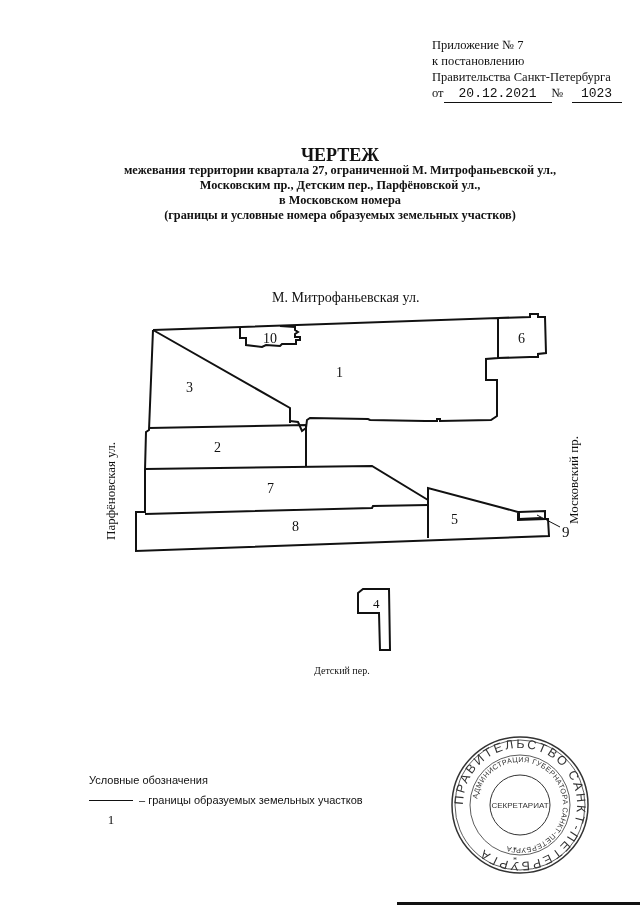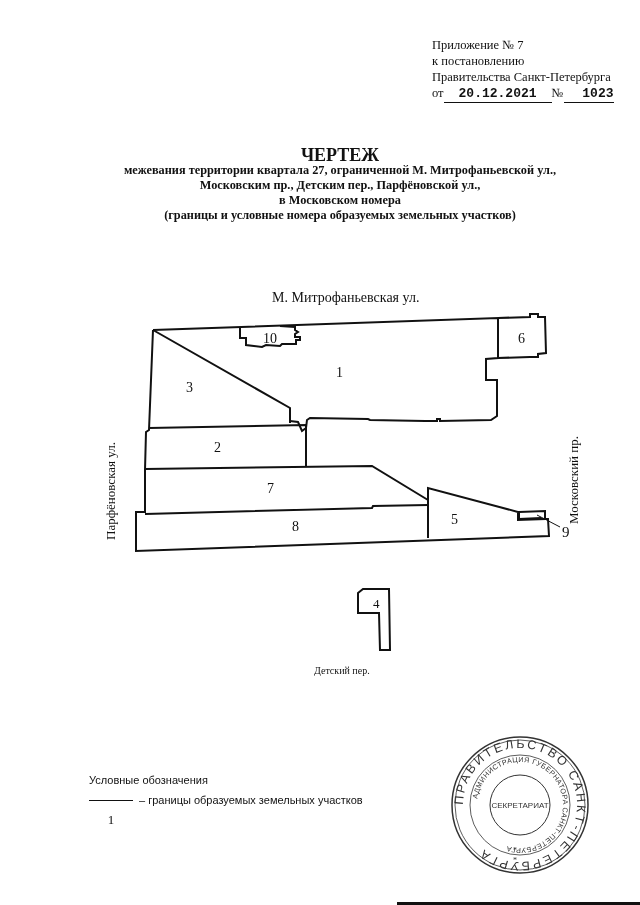--- a/index.html
+++ b/index.html
@@ -1,22 +1,22 @@
 <!DOCTYPE html>
 <html><head>
 <meta charset="utf-8">
 <style>
   html, body { margin: 0; padding: 0; background: #ffffff; }
   body { width: 640px; height: 905px; position: relative; overflow: hidden; font-family: "Liberation Serif", serif; color: #111; }
   .appendix { position: absolute; left: 432px; top: 37px; font-size: 12.5px; line-height: 16px; }
   .appendix .line { white-space: nowrap; }
-  .mono { font-family: "Liberation Mono", monospace; font-size: 13px; font-weight: bold; }
+  .mono { font-family: "Liberation Mono", monospace; font-size: 13px; }
   .ul { display: inline-block; border-bottom: 1px solid #111; }
   .ul.date { width: 108px; text-align: center; }
-  .ul.num { width: 50px; text-align: right; }
+  .ul.num { width: 50px; text-align: center; margin-left: 8px; }
   .title-block { position: absolute; left: 120px; top: 148px; width: 440px; text-align: center; font-weight: bold; font-size: 12.3px; line-height: 15px; }
   .title-block .head { font-size: 18px; }
   .street { position: absolute; font-size: 13px; white-space: nowrap; }
   .street.top { left: 272px; top: 290px; font-size: 14px; }
   .street.left { left: 103px; top: 540px; transform: rotate(-90deg); transform-origin: left top; font-size: 13px; }
   .street.right { left: 566px; top: 524px; transform: rotate(-90deg); transform-origin: left top; font-size: 13px; }
   .street.bottom { left: 314px; top: 665px; font-size: 10px; }
   svg.map { position: absolute; left: 0; top: 0; }
   .parcel-label { position: absolute; font-size: 14px; }
   .legend { position: absolute; left: 89px; top: 770px; font-family: "Liberation Sans", sans-serif; font-size: 11px; line-height: 20px; }

